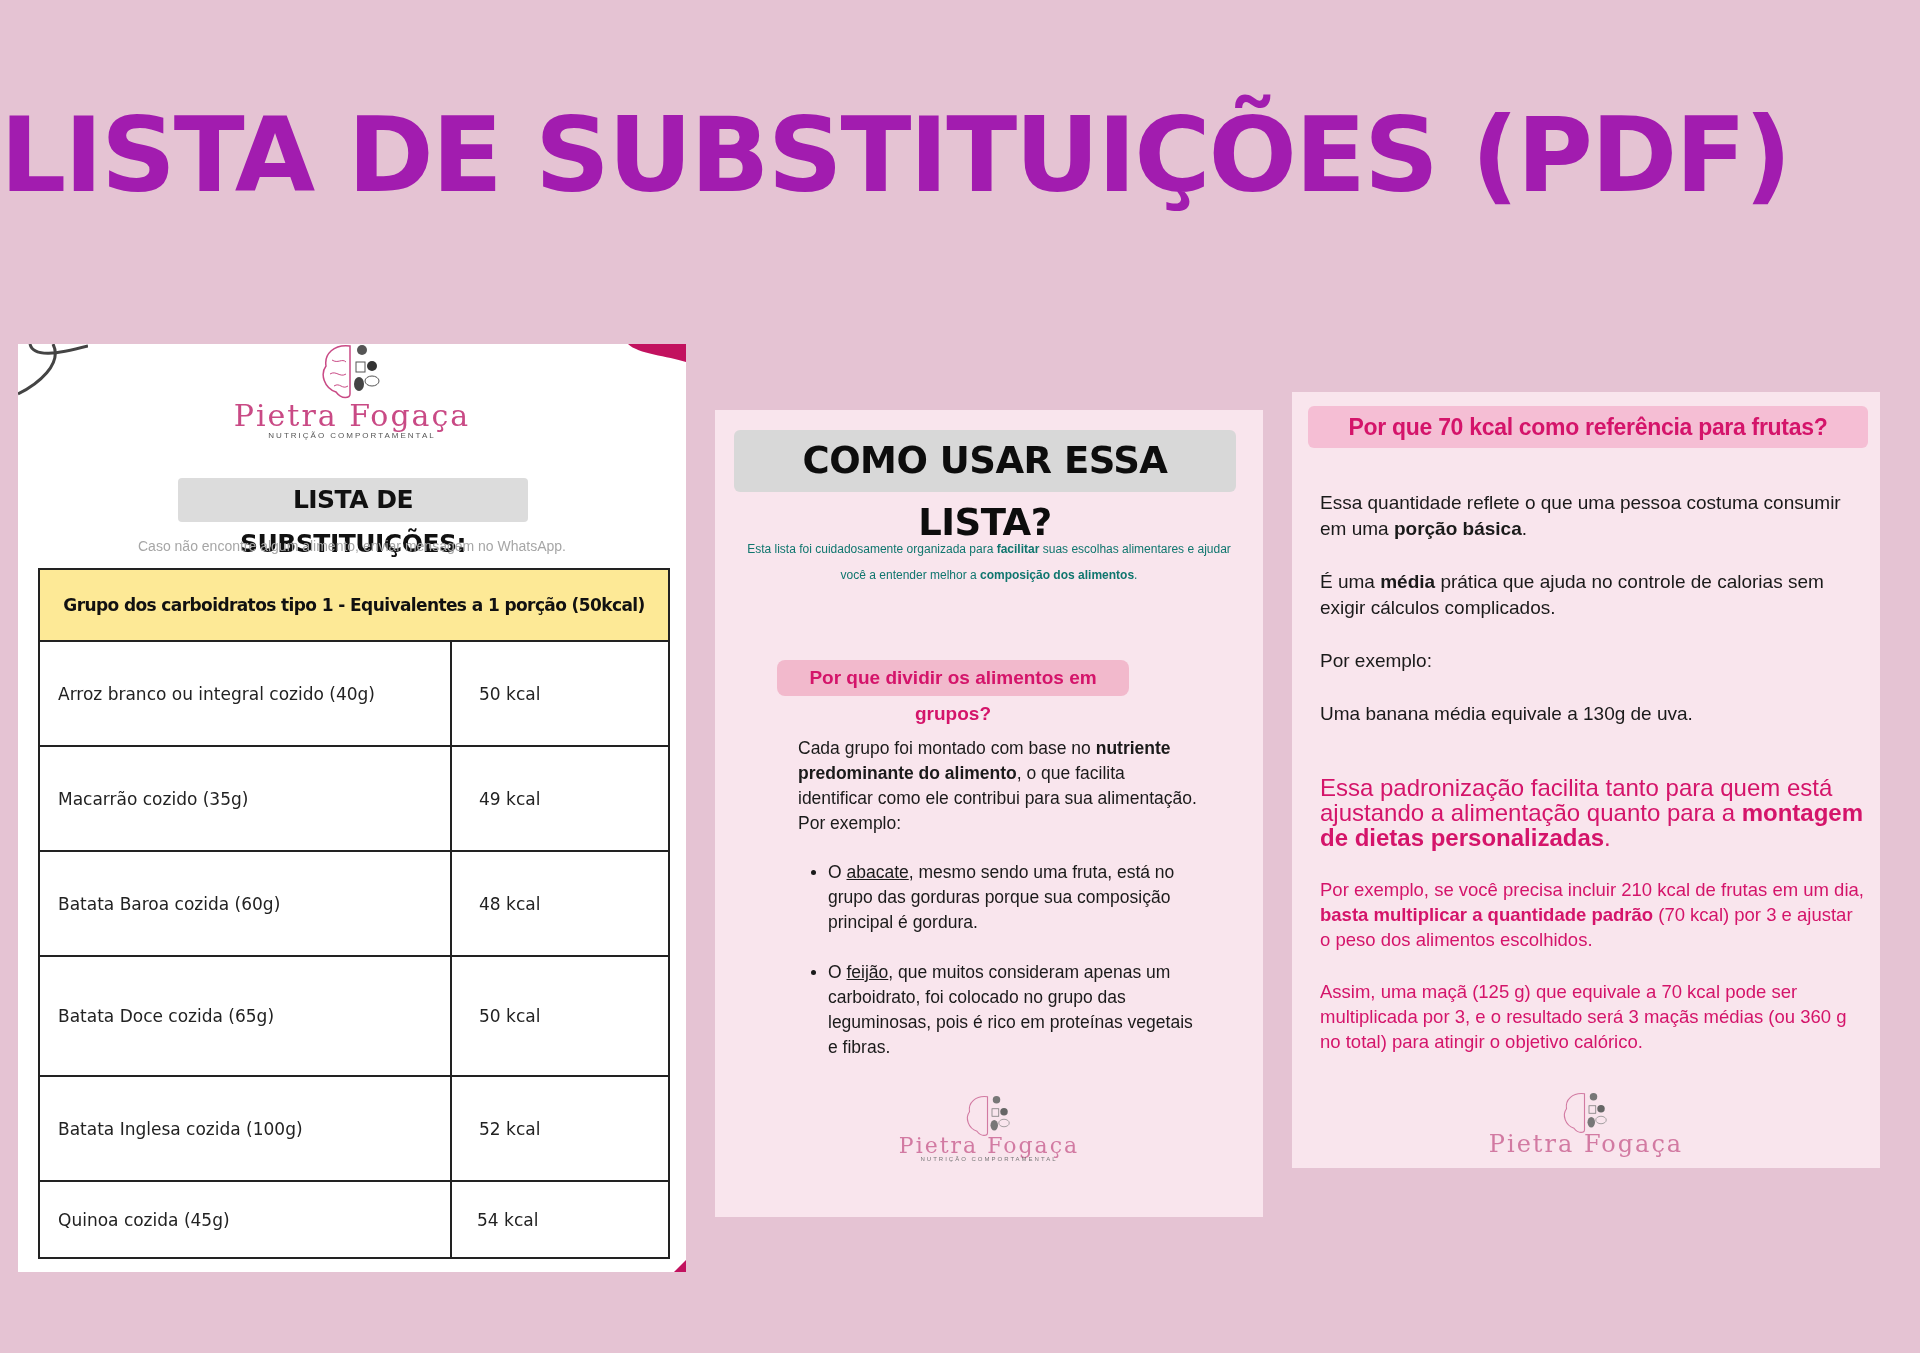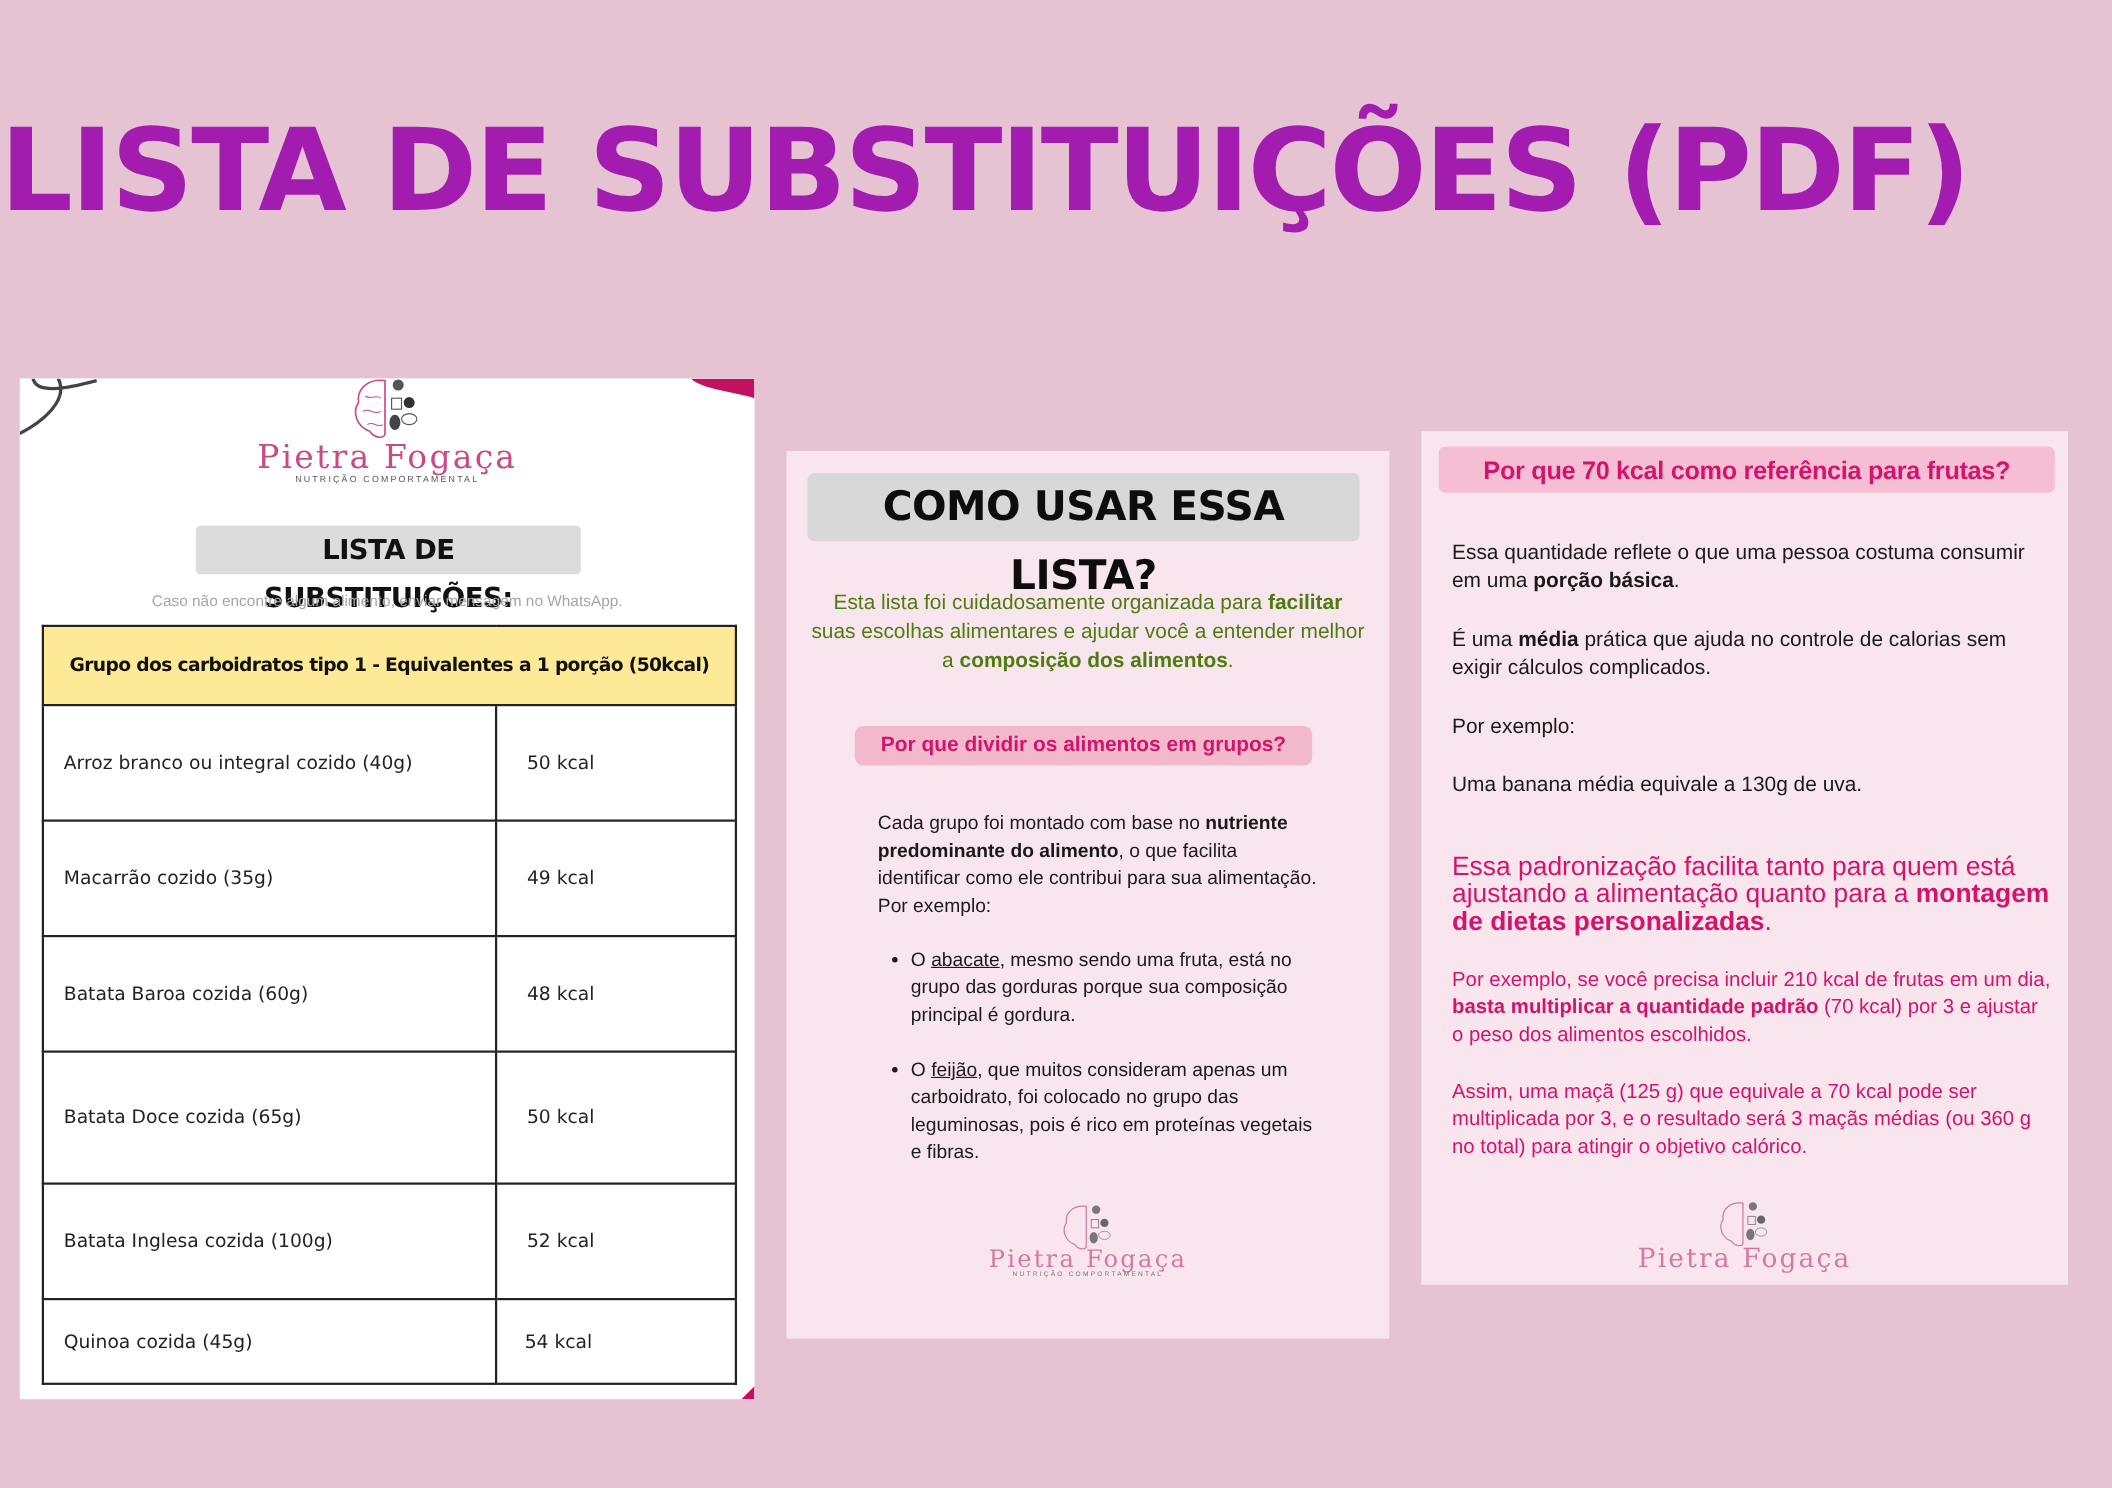--- a/index.html
+++ b/index.html
@@ -68,24 +68,24 @@
     background: #f9e5ed;
   }
   .mid-heading {
     position: absolute; left: 19px; top: 20px; width: 502px; height: 62px;
     background: #d8d8d8; border-radius: 6px;
     font-family: "DejaVu Sans", sans-serif; font-weight: bold; font-size: 37px;
     color: #0d0d0d; text-align: center; line-height: 62px; letter-spacing: -0.5px;
   }
   .mid-intro {
     position: absolute; left: 20px; top: 126px; width: 508px;
-    text-align: center; font-size: 19px; line-height: 26px; color: #4d7c0f;
+    text-align: center; font-size: 12px; line-height: 26px; color: #0f766e;
   }
   .mid-sub {
-    position: absolute; left: 62px; top: 250px; width: 416px; height: 36px;
+    position: absolute; left: 62px; top: 250px; width: 352px; height: 36px;
     background: #f2b9cc; border-radius: 8px;
     color: #d4146a; font-weight: bold; font-size: 19px;
     text-align: center; line-height: 36px;
   }
   .mid-body {
     position: absolute; left: 83px; top: 326px; width: 400px;
     font-size: 17.5px; line-height: 25px; color: #1a1a1a;
   }
   .mid-list { list-style: none; margin-top: 24px; }
   .mid-list li { position: relative; padding-left: 30px; margin-bottom: 25px; }

